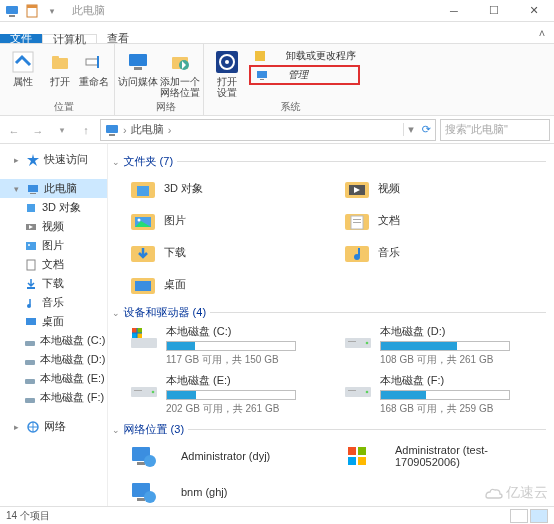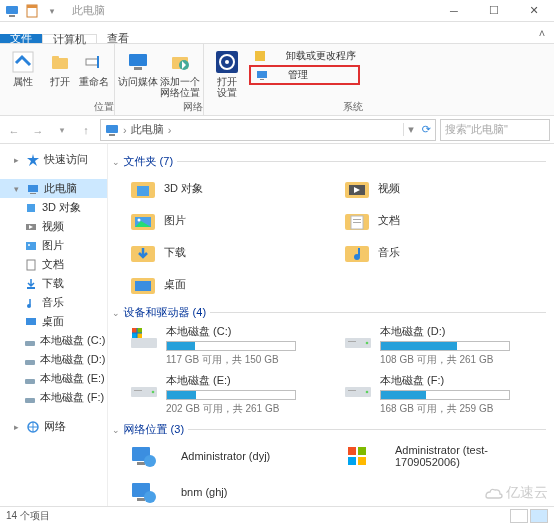--- a/index.html
+++ b/index.html
@@ -14,28 +14,28 @@
 
 .tabs { height: 22px; display: flex; align-items: stretch; border-bottom: 1px solid #e0e0e0; }
 .tab { padding: 0 10px; display: flex; align-items: center; font-size: 11px; color: #444; margin-top: 12px; }
 .tab.file { background: #1979ca; color: #fff; }
 .tab.active { background: #fff; border: 1px solid #ddd; border-bottom: none; }
 .ribbon-expand { margin-left: auto; width: 24px; display: flex; align-items: center; justify-content: center; color: #666; }
 
 .ribbon { height: 72px; display: flex; border-bottom: 1px solid #e0e0e0; background: #fafafa; }
 .ribbon-group { display: flex; flex-direction: column; border-right: 1px solid #e0e0e0; }
 .ribbon-group .items { flex: 1; display: flex; align-items: flex-start; padding: 2px 3px; gap: 2px; }
-.ribbon-group .label { font-size: 10px; color: #666; text-align: right; padding-bottom: 1px; padding-left: 14px; }
+.ribbon-group .label { font-size: 10px; color: #666; text-align: center; padding-bottom: 1px; padding-left: 14px; }
 .ribbon-big { display: flex; flex-direction: column; align-items: center; width: 40px; padding-top: 2px; }
 .ribbon-big .icon { width: 28px; height: 28px; display: flex; align-items: center; justify-content: center; }
 .ribbon-big .cap { font-size: 10px; text-align: center; line-height: 11px; color: #444; }
 .ribbon-small-list { display: flex; flex-direction: column; gap: 1px; padding-top: 2px; }
 .ribbon-small { display: flex; align-items: center; gap: 19px; font-size: 10px; padding: 1px 4px; }
 .ribbon-small .si { width: 14px; height: 14px; display: inline-flex; align-items: center; justify-content: center; }
-.highlight-red { border: 2px solid #e03030; }
+.highlight-red { border: 2px solid #e03030; font-style: italic; }
 
 .addrbar { height: 28px; display: flex; align-items: center; padding: 2px 4px; gap: 4px; border-bottom: 1px solid #e0e0e0; }
 .navbtn { width: 20px; height: 20px; display: flex; align-items: center; justify-content: center; color: #999; border-radius: 2px; }
 .addrbox { flex: 1; border: 1px solid #ccc; height: 22px; display: flex; align-items: center; padding: 0 4px; gap: 4px; font-size: 11px; color: #555; }
 .searchbox { width: 110px; border: 1px solid #ccc; height: 22px; display: flex; align-items: center; padding: 0 4px; color: #aaa; font-size: 11px; }
 
 .content { display: flex; height: calc(524px - 22px - 22px - 72px - 28px - 18px); }
 .nav { width: 108px; border-right: 1px solid #eee; padding: 6px 0; overflow: hidden; }
 .nav-item { display: flex; align-items: center; gap: 4px; padding: 2px 4px 2px 14px; font-size: 11px; color: #333; white-space: nowrap; }
 .nav-item.sub { padding-left: 24px; }

